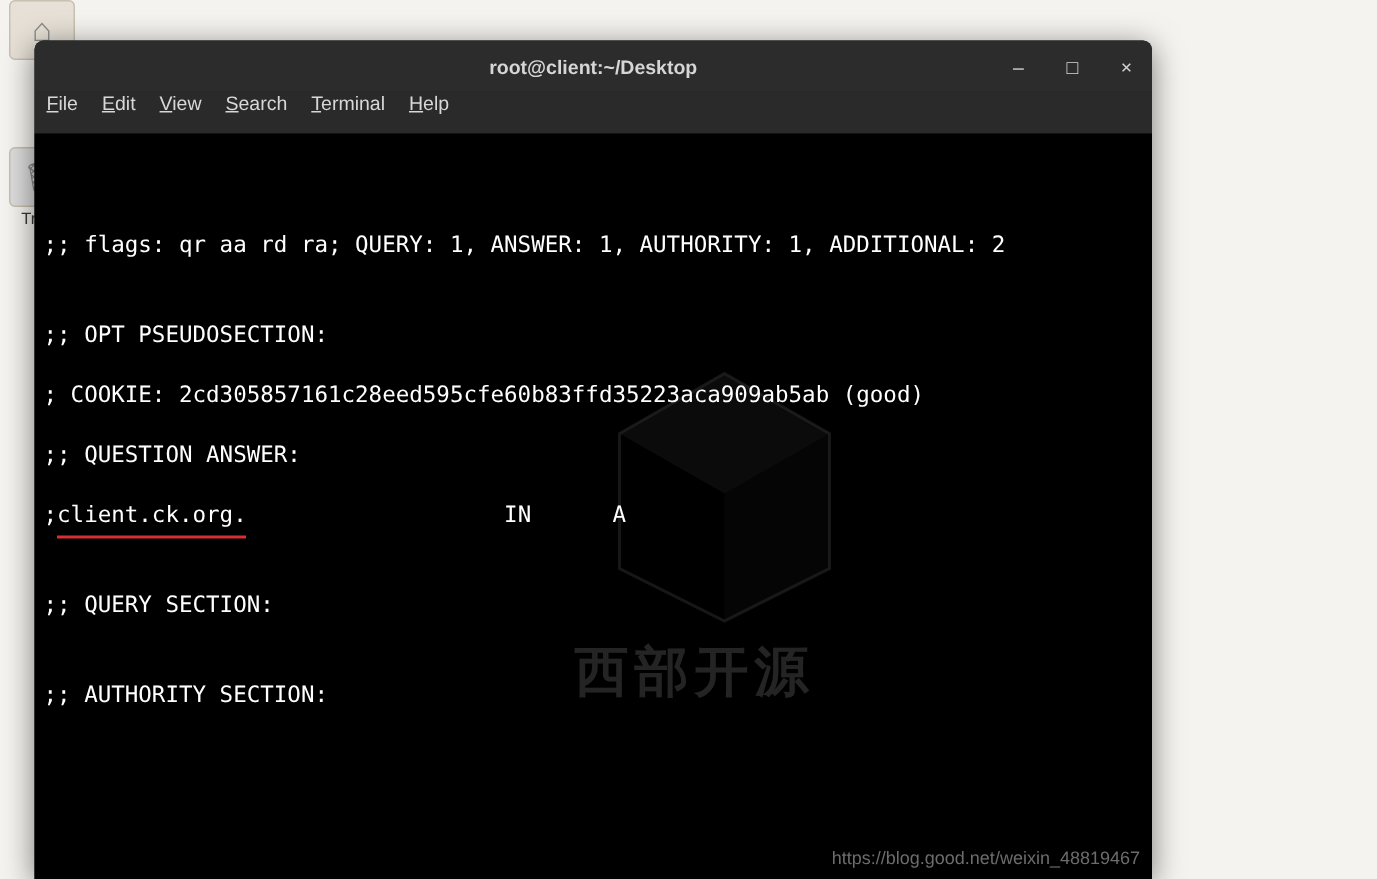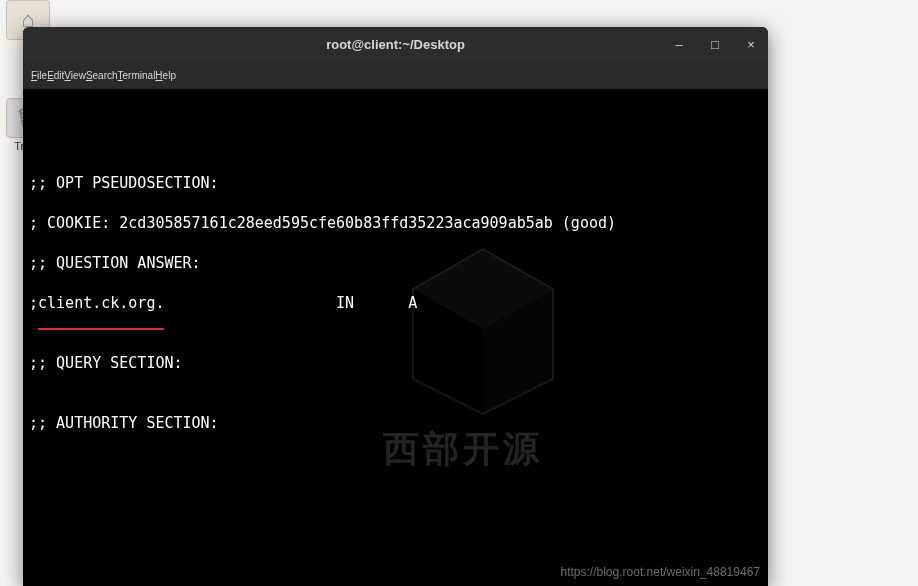--- a/index.html
+++ b/index.html
@@ -75,45 +75,44 @@
   align-items: center;
   justify-content: center;
   color: #d6d6d6;
   font-size: 13px;
   cursor: pointer;
 }
 .menubar {
   height: 28px;
   background: #2a2a2a;
   display: flex;
-  align-items: center;
   padding: 0 8px;
-  gap: 0;
+  gap: 16px;
   color: #d8d8d8;
-  font-size: 10px;
+  font-size: 13px;
 }
 .menubar .menu-item {
   cursor: pointer;
 }
 .menubar .menu-item .ul { text-decoration: underline; }
 .terminal-body {
   flex: 1;
   background: #000;
   padding: 4px 6px;
   font-family: "Menlo","Consolas","DejaVu Sans Mono",monospace;
   font-size: 15px;
   line-height: 20px;
   color: #fff;
   white-space: pre;
   position: relative;
   overflow: hidden;
 }
 .red-underline {
   border-bottom: 2px solid #d83030;
-  padding-bottom: 16px;
+  padding-bottom: 5px;
 }
 .watermark-logo {
   position: absolute;
   top: 150px;
   left: 380px;
   opacity: 0.18;
   pointer-events: none;
 }
 .watermark-text {
   position: absolute;
@@ -172,35 +171,36 @@
     <span class="menu-item"><span class="ul">T</span>erminal</span>
     <span class="menu-item"><span class="ul">H</span>elp</span>
   </div>
   <div class="terminal-body">
 <span class="watermark-logo"><svg width="160" height="180" viewBox="0 0 160 180">
           <polygon points="80,10 150,50 150,140 80,175 10,140 10,50" fill="none" stroke="#fff" stroke-width="2" opacity="0.5"></polygon>
           <polygon points="80,10 150,50 80,90 10,50" fill="#fff" opacity="0.25"></polygon>
           <polygon points="80,90 150,50 150,140 80,175" fill="#fff" opacity="0.12"></polygon>
         </svg></span>
 <span class="watermark-text">西部开源</span>
+<div>;; flags: qr aa rd ra; QUERY: 1, ANSWER: 1, AUTHORITY: 1, ADDITIONAL: 2</div>
 <div></div>
 <div>;; OPT PSEUDOSECTION:</div>
 <div>; COOKIE: 2cd305857161c28eed595cfe60b83ffd35223aca909ab5ab (good)</div>
 <div>;; QUESTION ANSWER:</div>
 <div><span>;</span><span class="red-underline">client.ck.org.</span><span>                   IN      A</span></div>
 <div></div>
 <div>;; QUERY SECTION:</div>
 <div></div>
 <div>;; AUTHORITY SECTION:</div>
 
 <div></div>
 
 
 <div></div>
 
 
 
 
 <div></div>
 
-<span class="footer-wm">https://blog.root.net/weixin_48819467</span>
+<span class="footer-wm">https://blog.good.net/weixin_48819467</span>
   </div>
 </div>
 
 </body></html>

